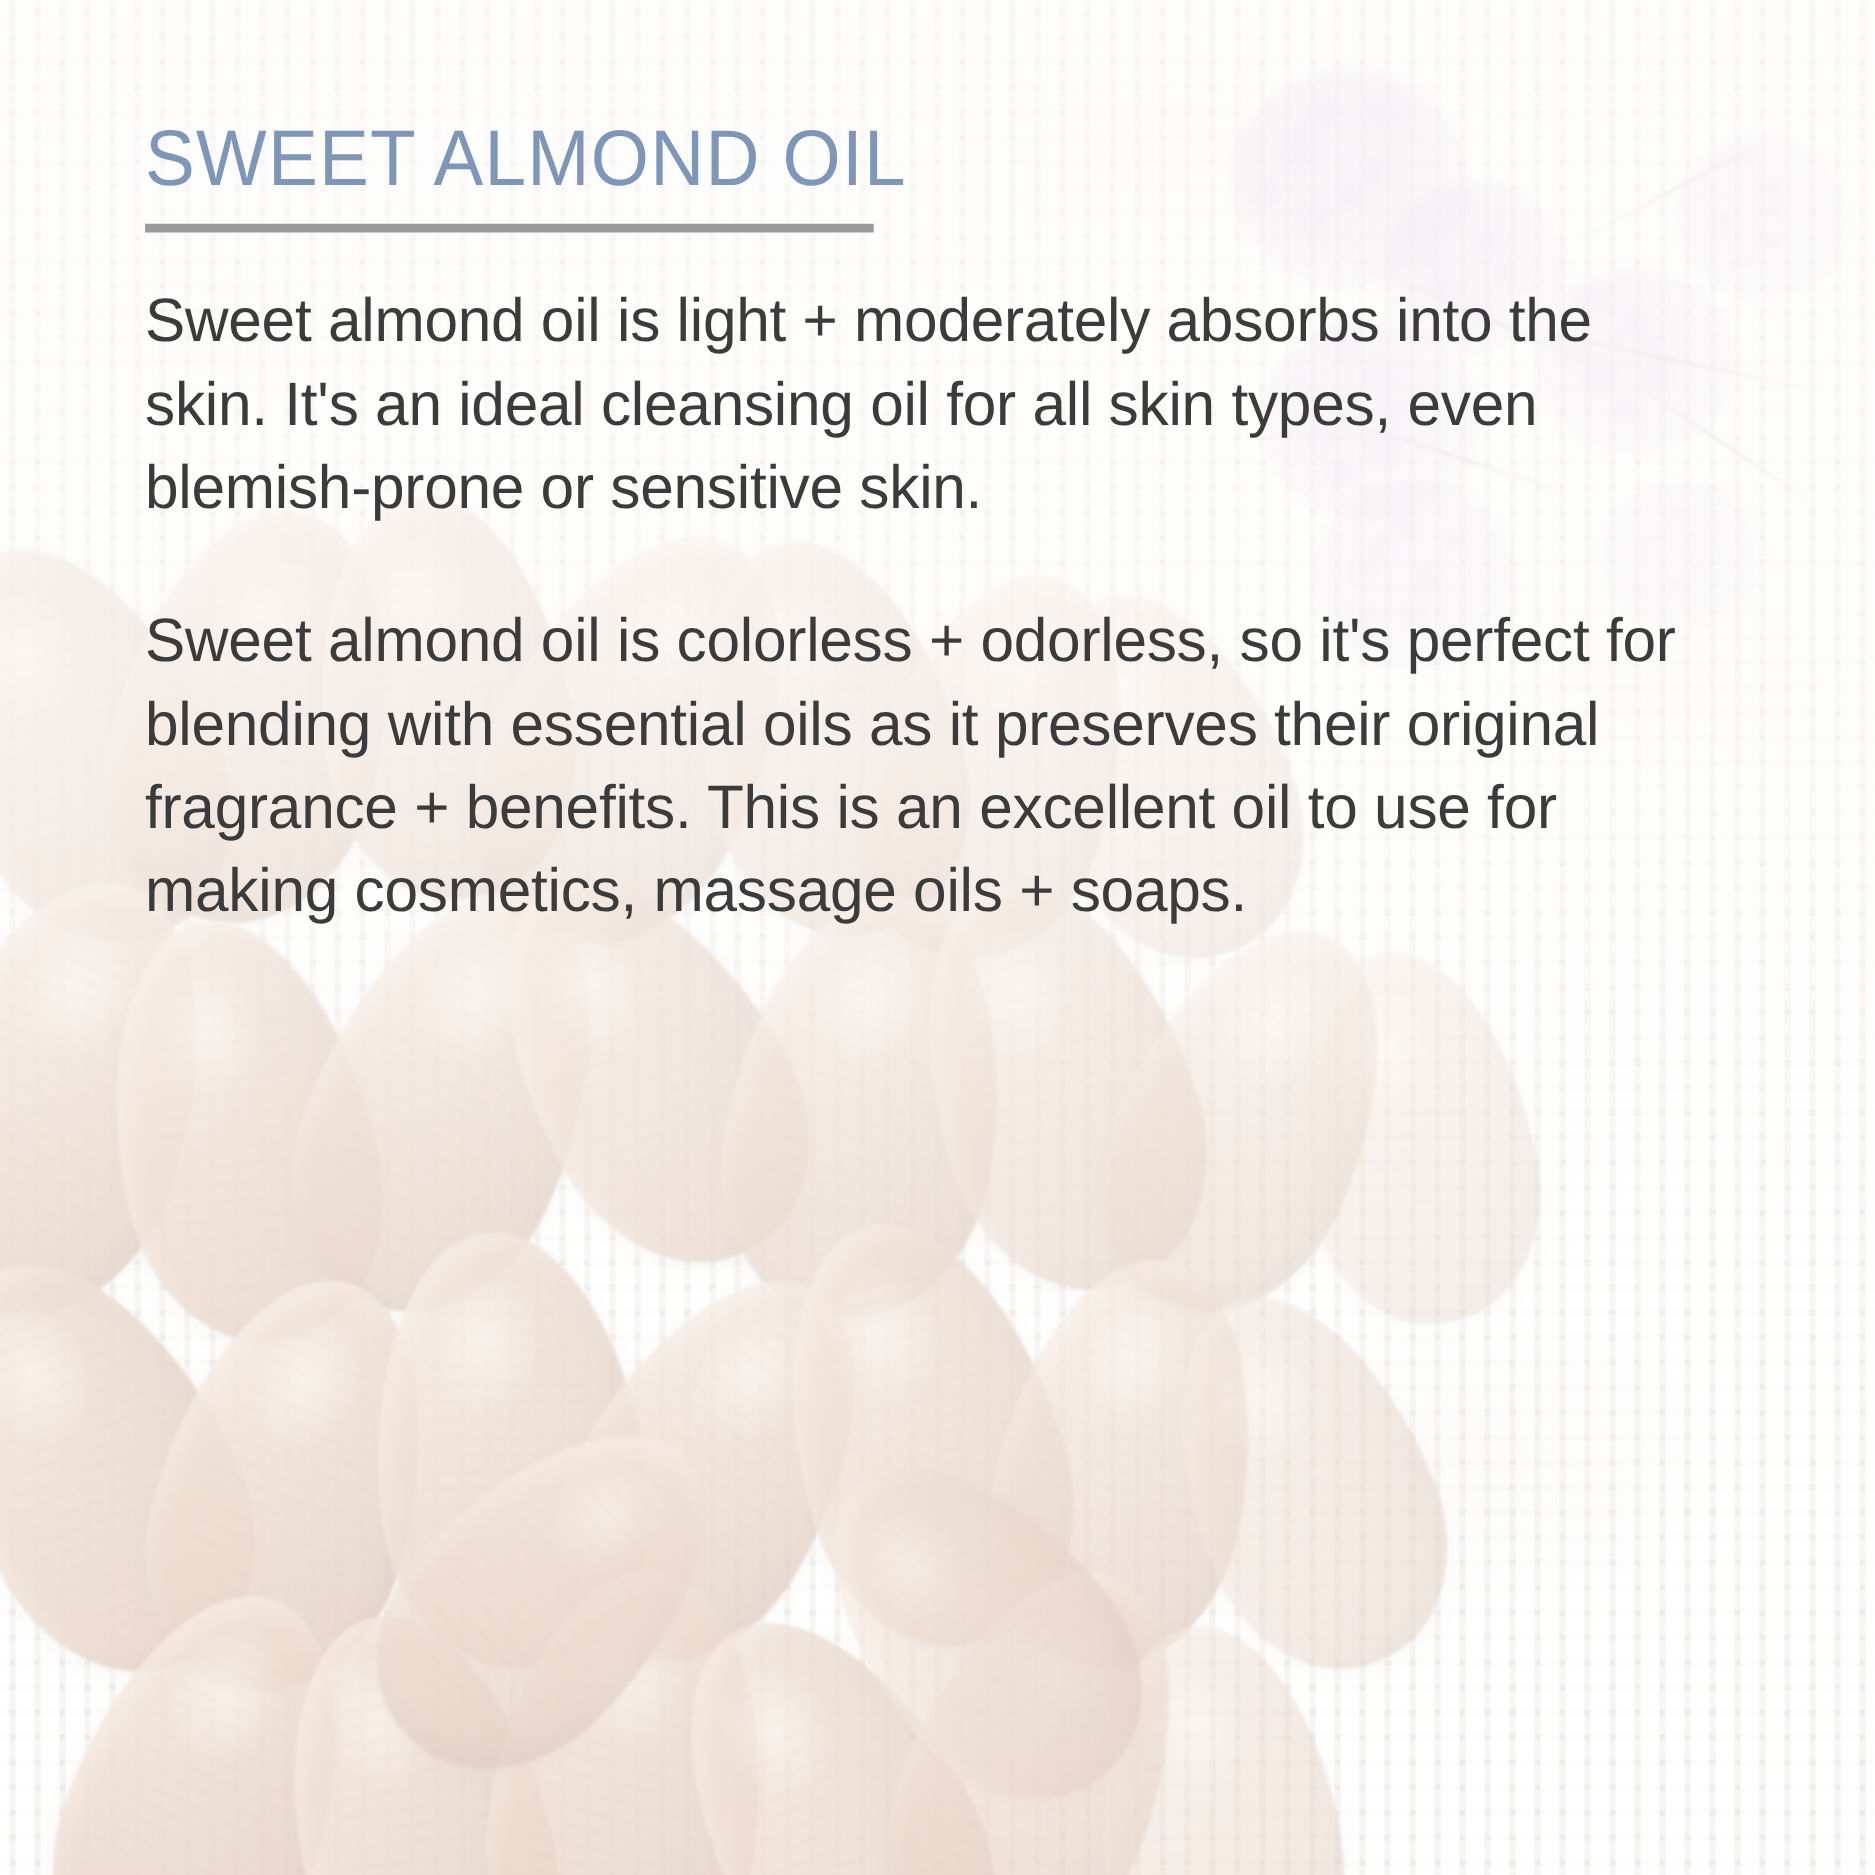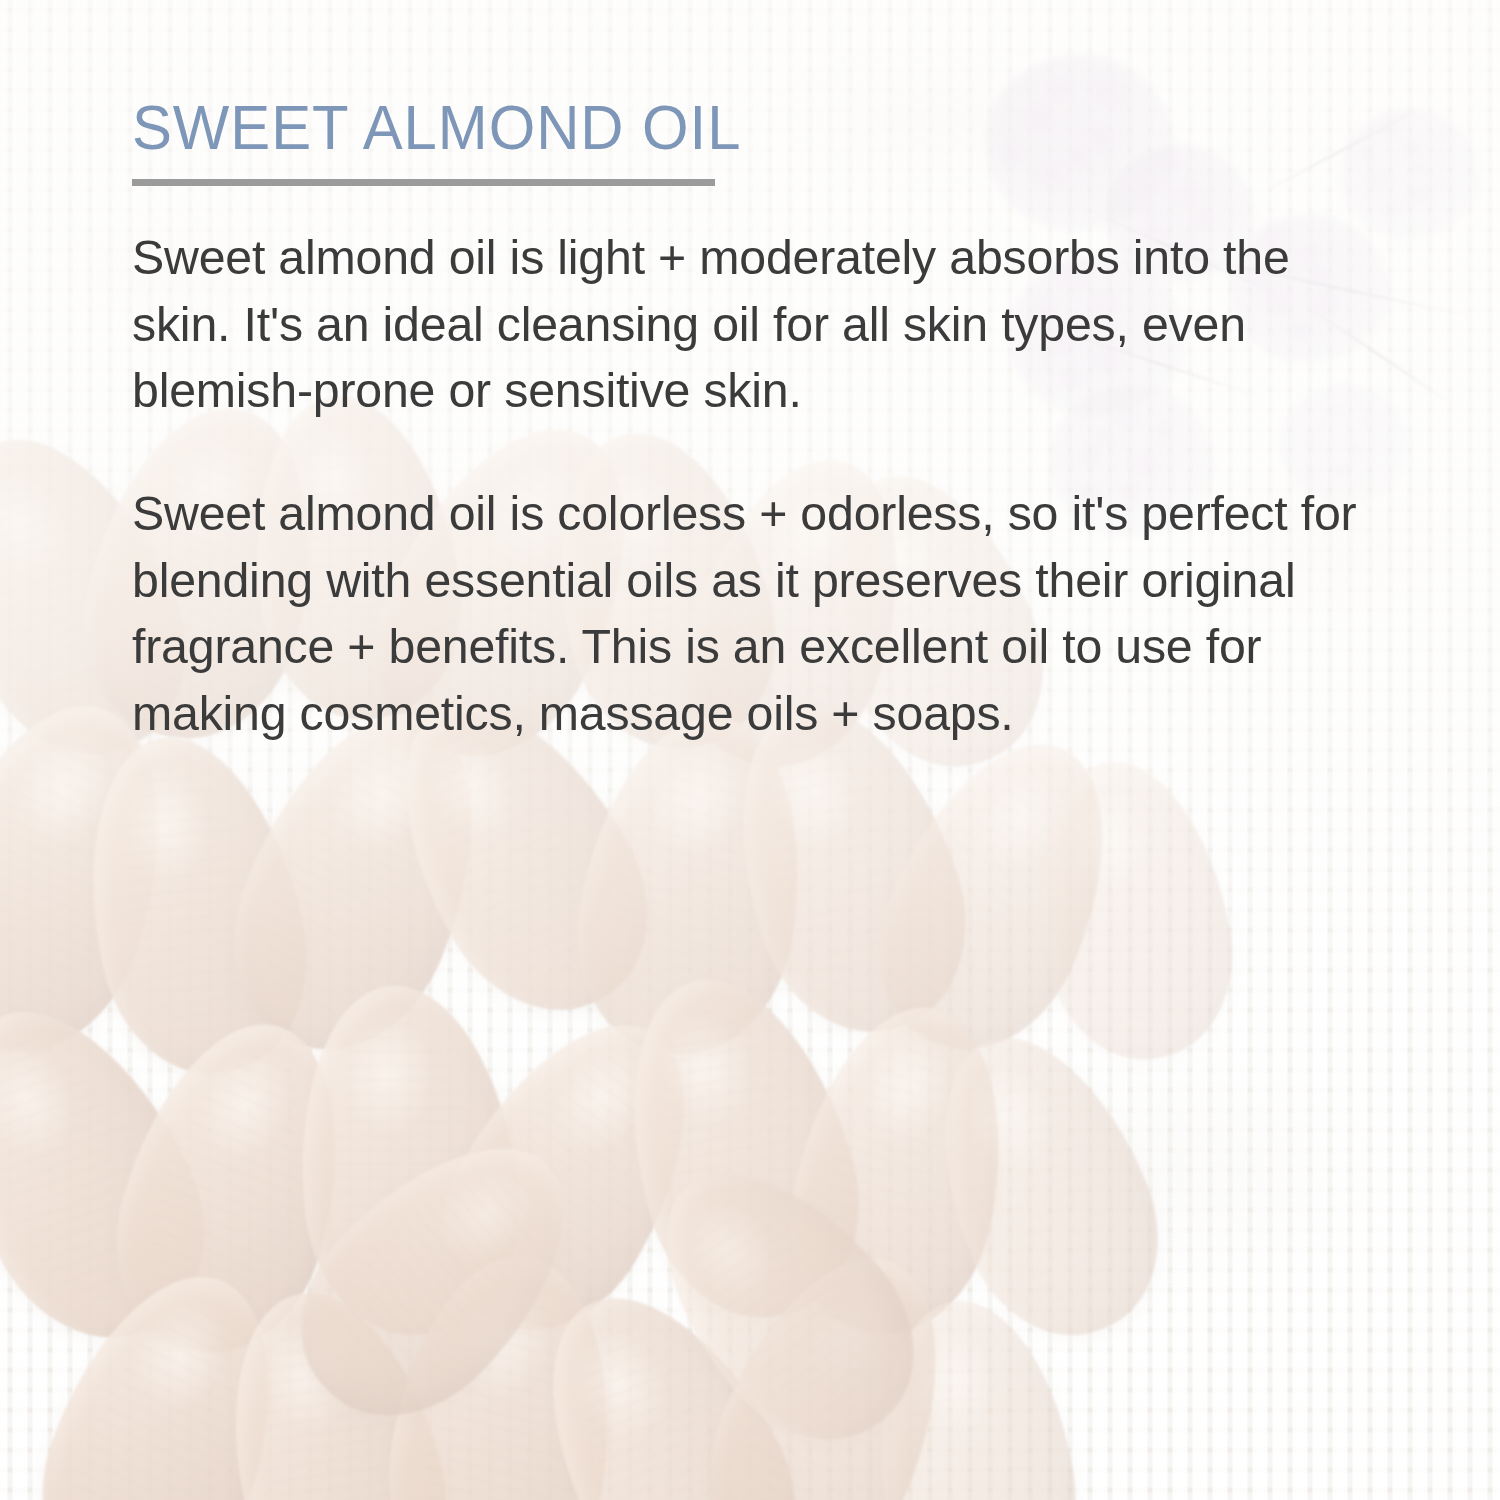--- a/index.html
+++ b/index.html
@@ -163,21 +163,21 @@
       linear-gradient(180deg,
         rgba(252,251,249,0.42) 0%,
         rgba(252,251,249,0.38) 40%,
         rgba(252,251,249,0.10) 62%,
         rgba(252,251,249,0.0) 100%);
   }
 
   
   #content {
     position: absolute;
-    left: 132px;
+    left: 116px;
     top: 96px;
     width: 1268px;
   }
 
   #title {
     margin: 0;
     font-size: 63px;
     line-height: 1.0;
     font-weight: 400;
     letter-spacing: 1.0px;

